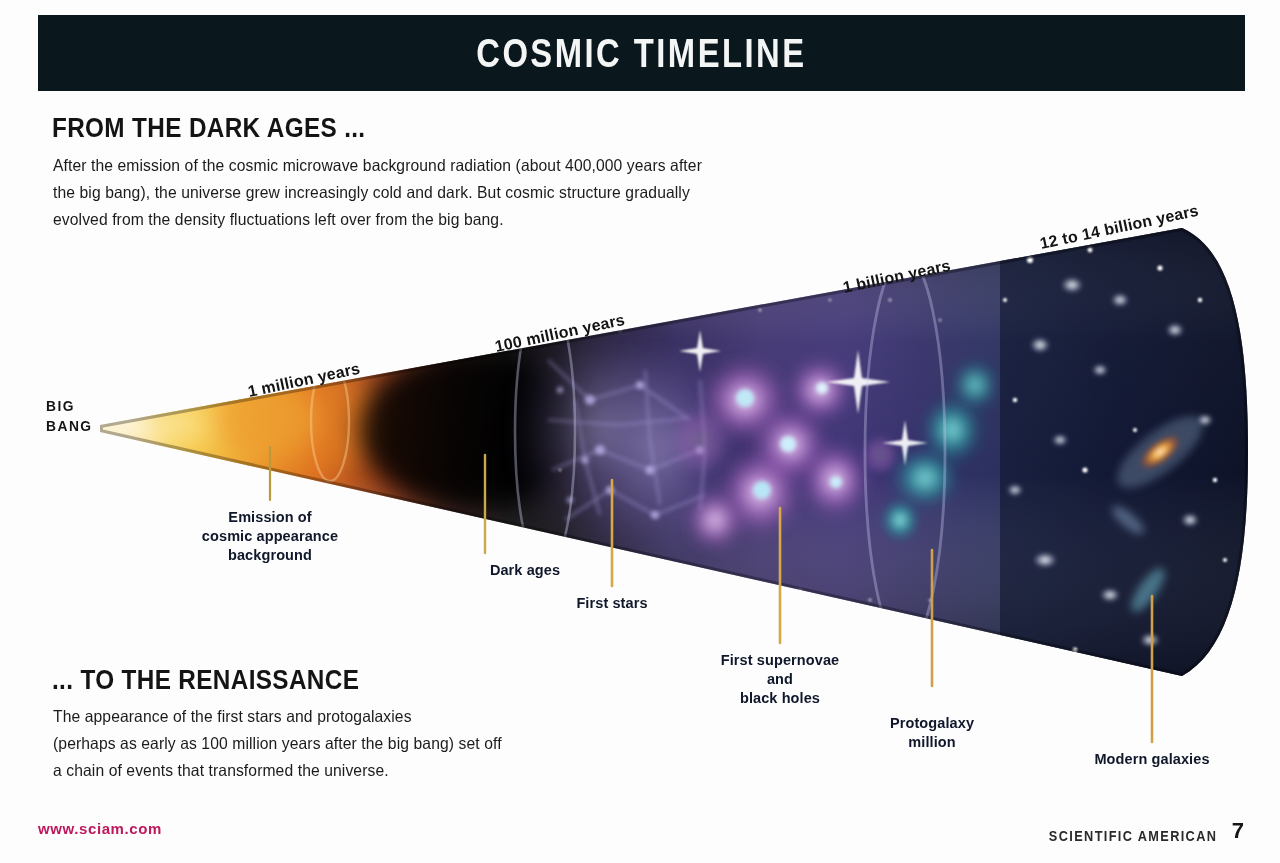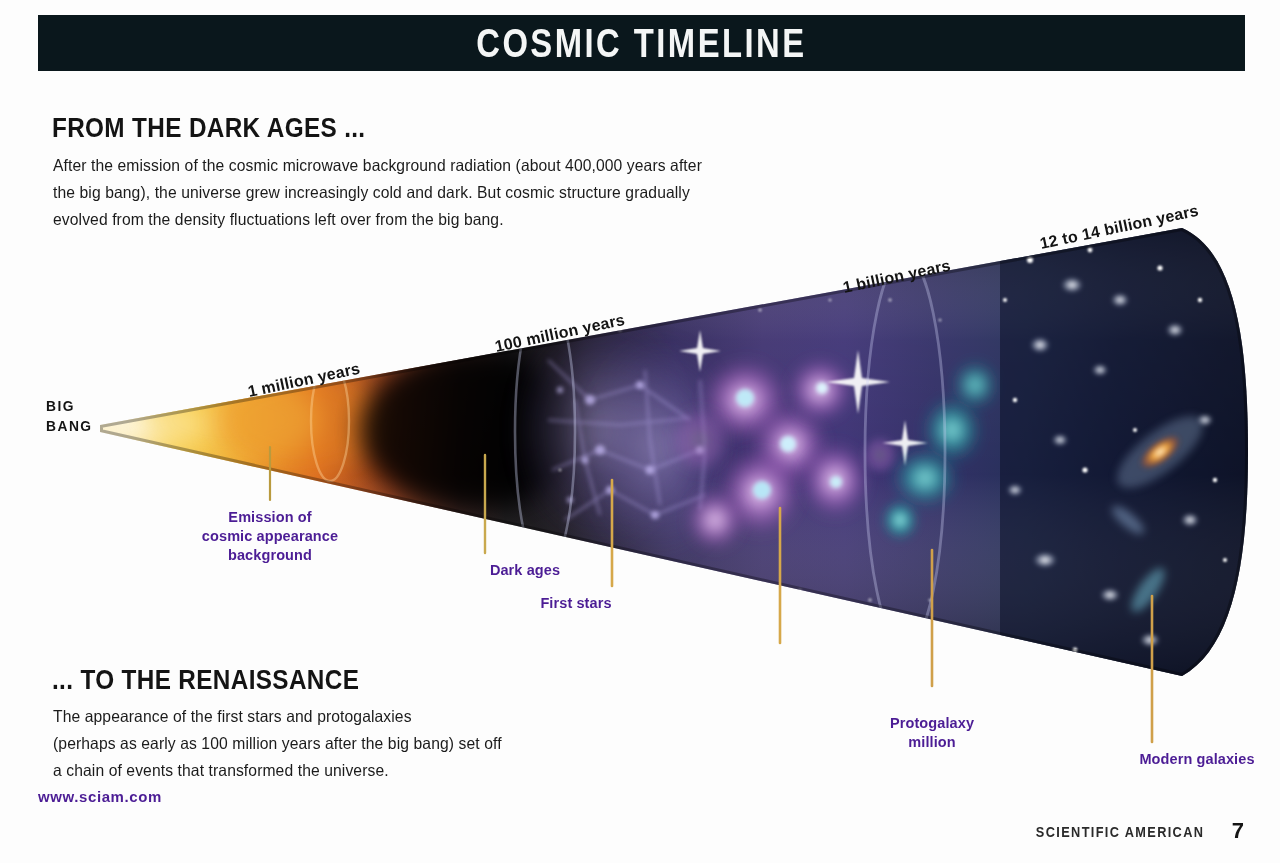--- a/index.html
+++ b/index.html
@@ -22,21 +22,21 @@
     inset: 0;
     background: #fdfdfd;
   }
 
   
   .title-bar {
     position: absolute;
     left: 38px;
     top: 15px;
     width: 1207px;
-    height: 56px;
+    height: 76px;
     background: #0a171c;
     display: flex;
     align-items: center;
     justify-content: center;
   }
   .title-bar .title {
     color: #f4f6f6;
     font-size: 40px;
     font-weight: bold;
     letter-spacing: 3px;
@@ -68,33 +68,33 @@
 
   #intro-head { left: 52px; top: 113px; }
   #intro-copy { left: 53px; top: 152px; }
   #outro-head { left: 52px; top: 665px; }
   #outro-copy { left: 53px; top: 703px; }
 
   
   .footer-left {
     position: absolute;
     left: 38px;
-    top: 788px;
+    top: 820px;
     font-size: 15px;
     font-weight: bold;
-    color: #4c1d95;
+    color: #be185d;
     letter-spacing: 0.6px;
   }
   .footer-right {
     position: absolute;
     right: 36px;
     top: 818px;
     display: flex;
-    align-items: center;
-    gap: 13px;
+    align-items: flex-end;
+    gap: 0;
   }
   .footer-right .sa {
     font-size: 15px;
     font-weight: bold;
     color: #2a2a2a;
     letter-spacing: 1.6px;
     transform: scaleX(0.85);
   }
   .footer-right .pg {
     font-size: 22px;
@@ -140,32 +140,32 @@
     transform: scaleX(0.92);
     transform-origin: left top;
   }
 
   
   .callout {
     position: absolute;
     font-size: 14.5px;
     font-weight: bold;
     line-height: 19px;
-    color: #4c1d95;
+    color: #0f172a;
     text-align: center;
     white-space: nowrap;
     transform: translateX(-50%);
     letter-spacing: 0.1px;
   }
   #call-0 { left: 270px; top: 508px; }
   #call-1 { left: 485px; top: 561px; margin-left: 40px; }
-  #call-2 { left: 576px; top: 594px; text-align: center; }
+  #call-2 { left: 612px; top: 594px; text-align: center; }
   #call-3 { left: 780px; top: 651px; }
   #call-4 { left: 932px; top: 694px; margin-top: 20px; }
-  #call-5 { left: 1152px; top: 750px; margin-left: 45px; }
+  #call-5 { left: 1152px; top: 750px; }
 </style>
 </head>
 <body>
 
 <div class="page">
 
   <div class="title-bar">
     <div class="title">COSMIC TIMELINE</div>
   </div>
 
@@ -434,20 +434,25 @@
     <div>Emission of</div>
     <div>cosmic appearance</div>
     <div>background</div>
   </div>
   <div class="callout" id="call-1">
     <div>Dark ages</div>
   </div>
   <div class="callout" id="call-2">
     <div>First stars</div>
   </div>
+  <div class="callout" id="call-3">
+    <div>First supernovae</div>
+    <div>and</div>
+    <div>black holes</div>
+  </div>
   <div class="callout" id="call-4">
     <div>Protogalaxy</div>
     <div>million</div>
   </div>
   <div class="callout" id="call-5">
     <div>Modern galaxies</div>
   </div>
 
   <div class="section-head" id="intro-head">FROM THE DARK AGES ...</div>
   <div class="body-copy" id="intro-copy">

